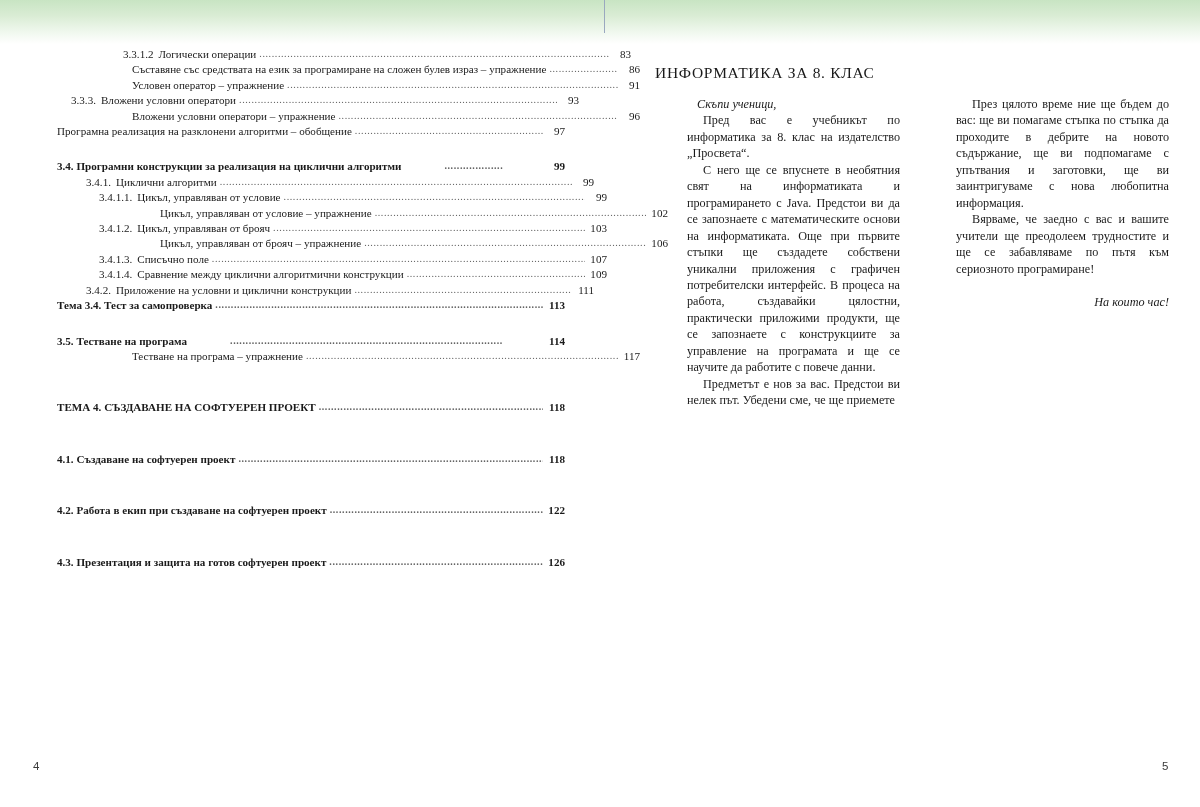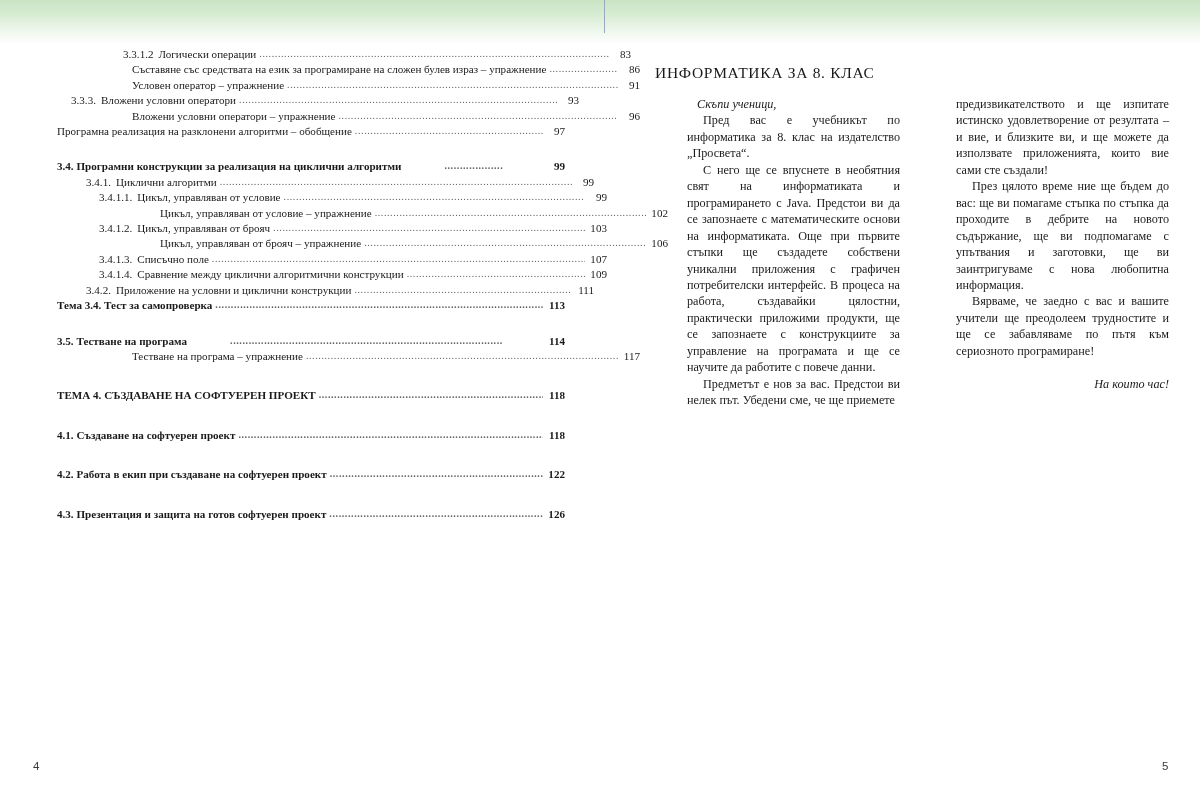--- a/index.html
+++ b/index.html
@@ -87,21 +87,21 @@
   .lvl-sub3 { padding-left: 14px; }      
   .lvl-ex3  { padding-left: 75px; }
   .lvl-sub2 { padding-left: 42px; }      
   .lvl-ex2  { padding-left: 103px; }
   .lvl-flat { padding-left: 0px; }
   .lvl-sec  { padding-left: 0px; }
   .lvl-sub1 { padding-left: 29px; }
 
   .bold { font-weight: bold; }
   .gap-before-lg { margin-top: 20px; gap: 40px; }
-  .gap-before-xl { margin-top: 24px; }
+  .gap-before-xl { margin-top: 36px; }
 
   
   #page-right {
     position: absolute;
     left: 604px; top: 16px;
     width: 596px; height: 807px;
   }
   #book-title {
     position: absolute;
     left: 51px; top: 48px;
@@ -283,21 +283,20 @@
     <div id="book-title">ИНФОРМАТИКА ЗА 8. КЛАС</div>
 
     <div id="letter">
       <div class="col">
         <p class="salutation">Скъпи ученици,</p>
         <p class="ind">Пред вас е учебникът по информатика за 8. клас на издателство „Просвета“.</p>
         <p class="ind">С него ще се впуснете в необятния свят на информатиката и програмирането с Java. Предстои ви да се запознаете с математическите основи на информатиката. Още при първите стъпки ще създадете собствени уникални приложения с графичен потребителски интерфейс. В процеса на работа, създавайки цялостни, практически приложими продукти, ще се запознаете с конструкциите за управление на програмата и ще се научите да работите с повече данни.</p>
         <p class="ind">Предметът е нов за вас. Предстои ви нелек път. Убедени сме, че ще приемете</p>
       </div>
       <div class="col">
-        <p>предизвикателството и ще изпитате истинско удовлетворение от резултата – и вие, и близките ви, и ще можете да използвате приложенията, които вие сами сте създали!</p>
         <p class="ind">През цялото време ние ще бъдем до вас: ще ви помагаме стъпка по стъпка да проходите в дебрите на новото съдържание, ще ви подпомагаме с упътвания и заготовки, ще ви заинтригуваме с нова любопитна информация.</p>
         <p class="ind">Вярваме, че заедно с вас и вашите учители ще преодолеем трудностите и ще се забавляваме по пътя към сериозното програмиране!</p>
         <p class="signoff">На които час!</p>
       </div>
     </div>
 
   </div>
 
   <div class="folio" id="folio-left">4</div>
   <div class="folio" id="folio-right">5</div>

